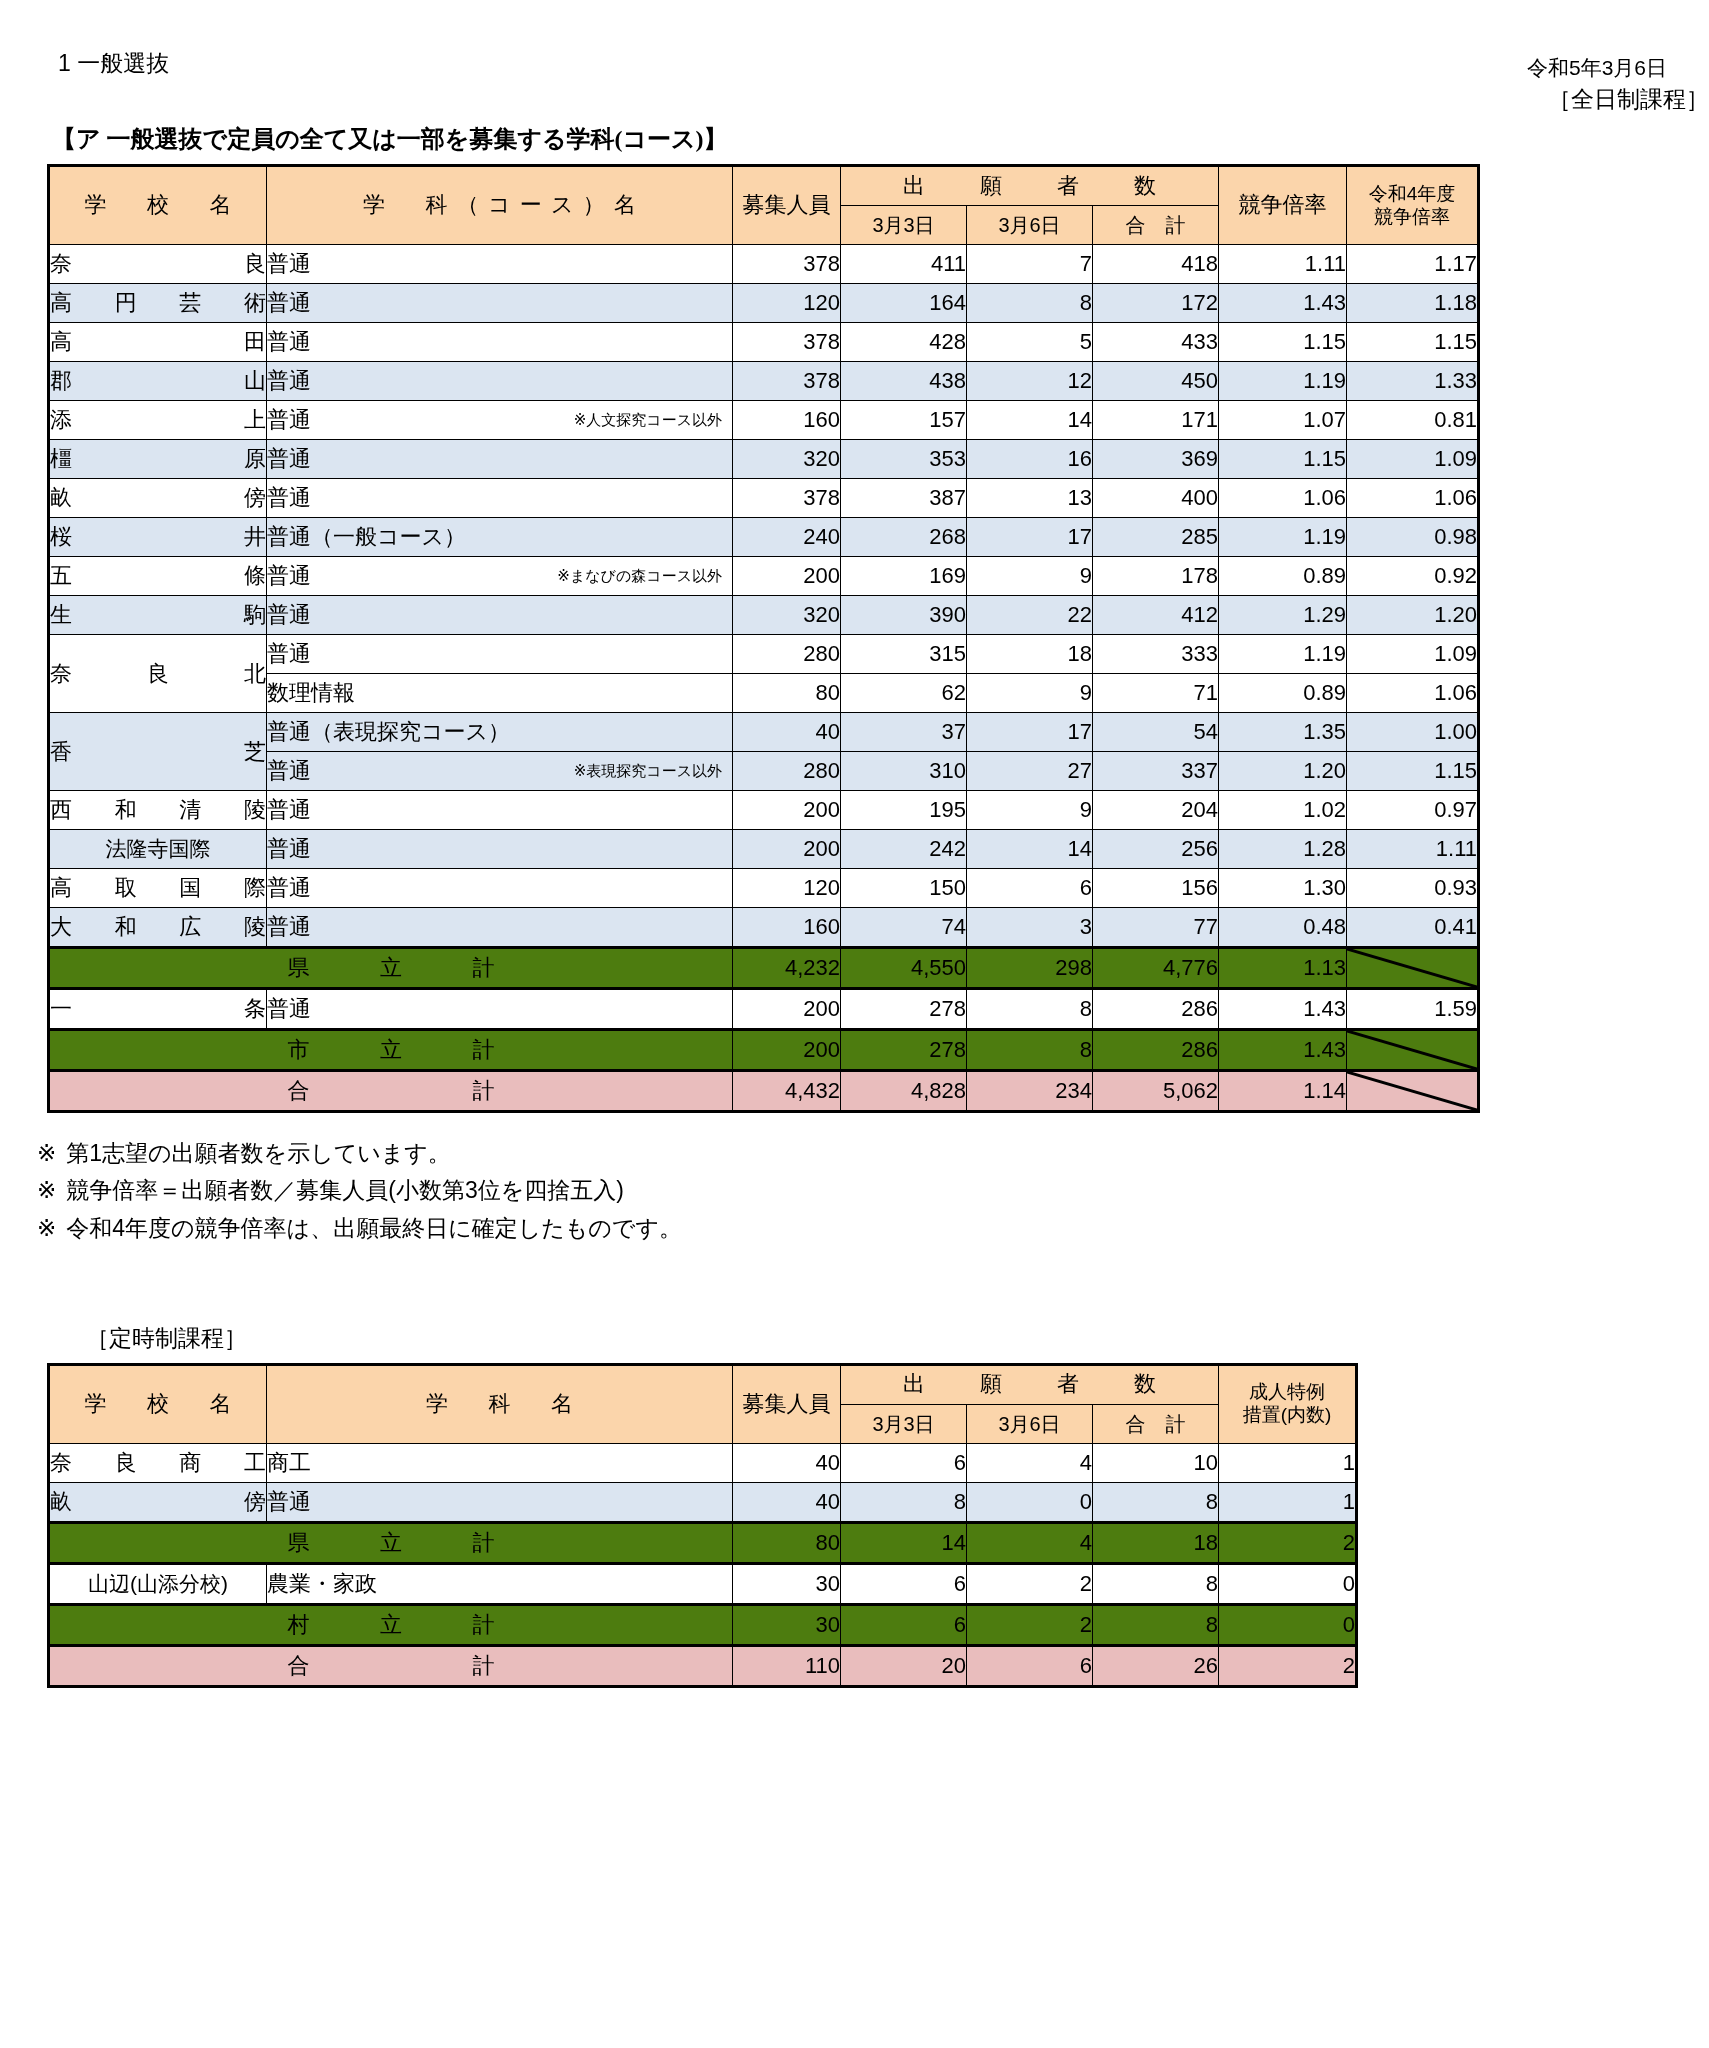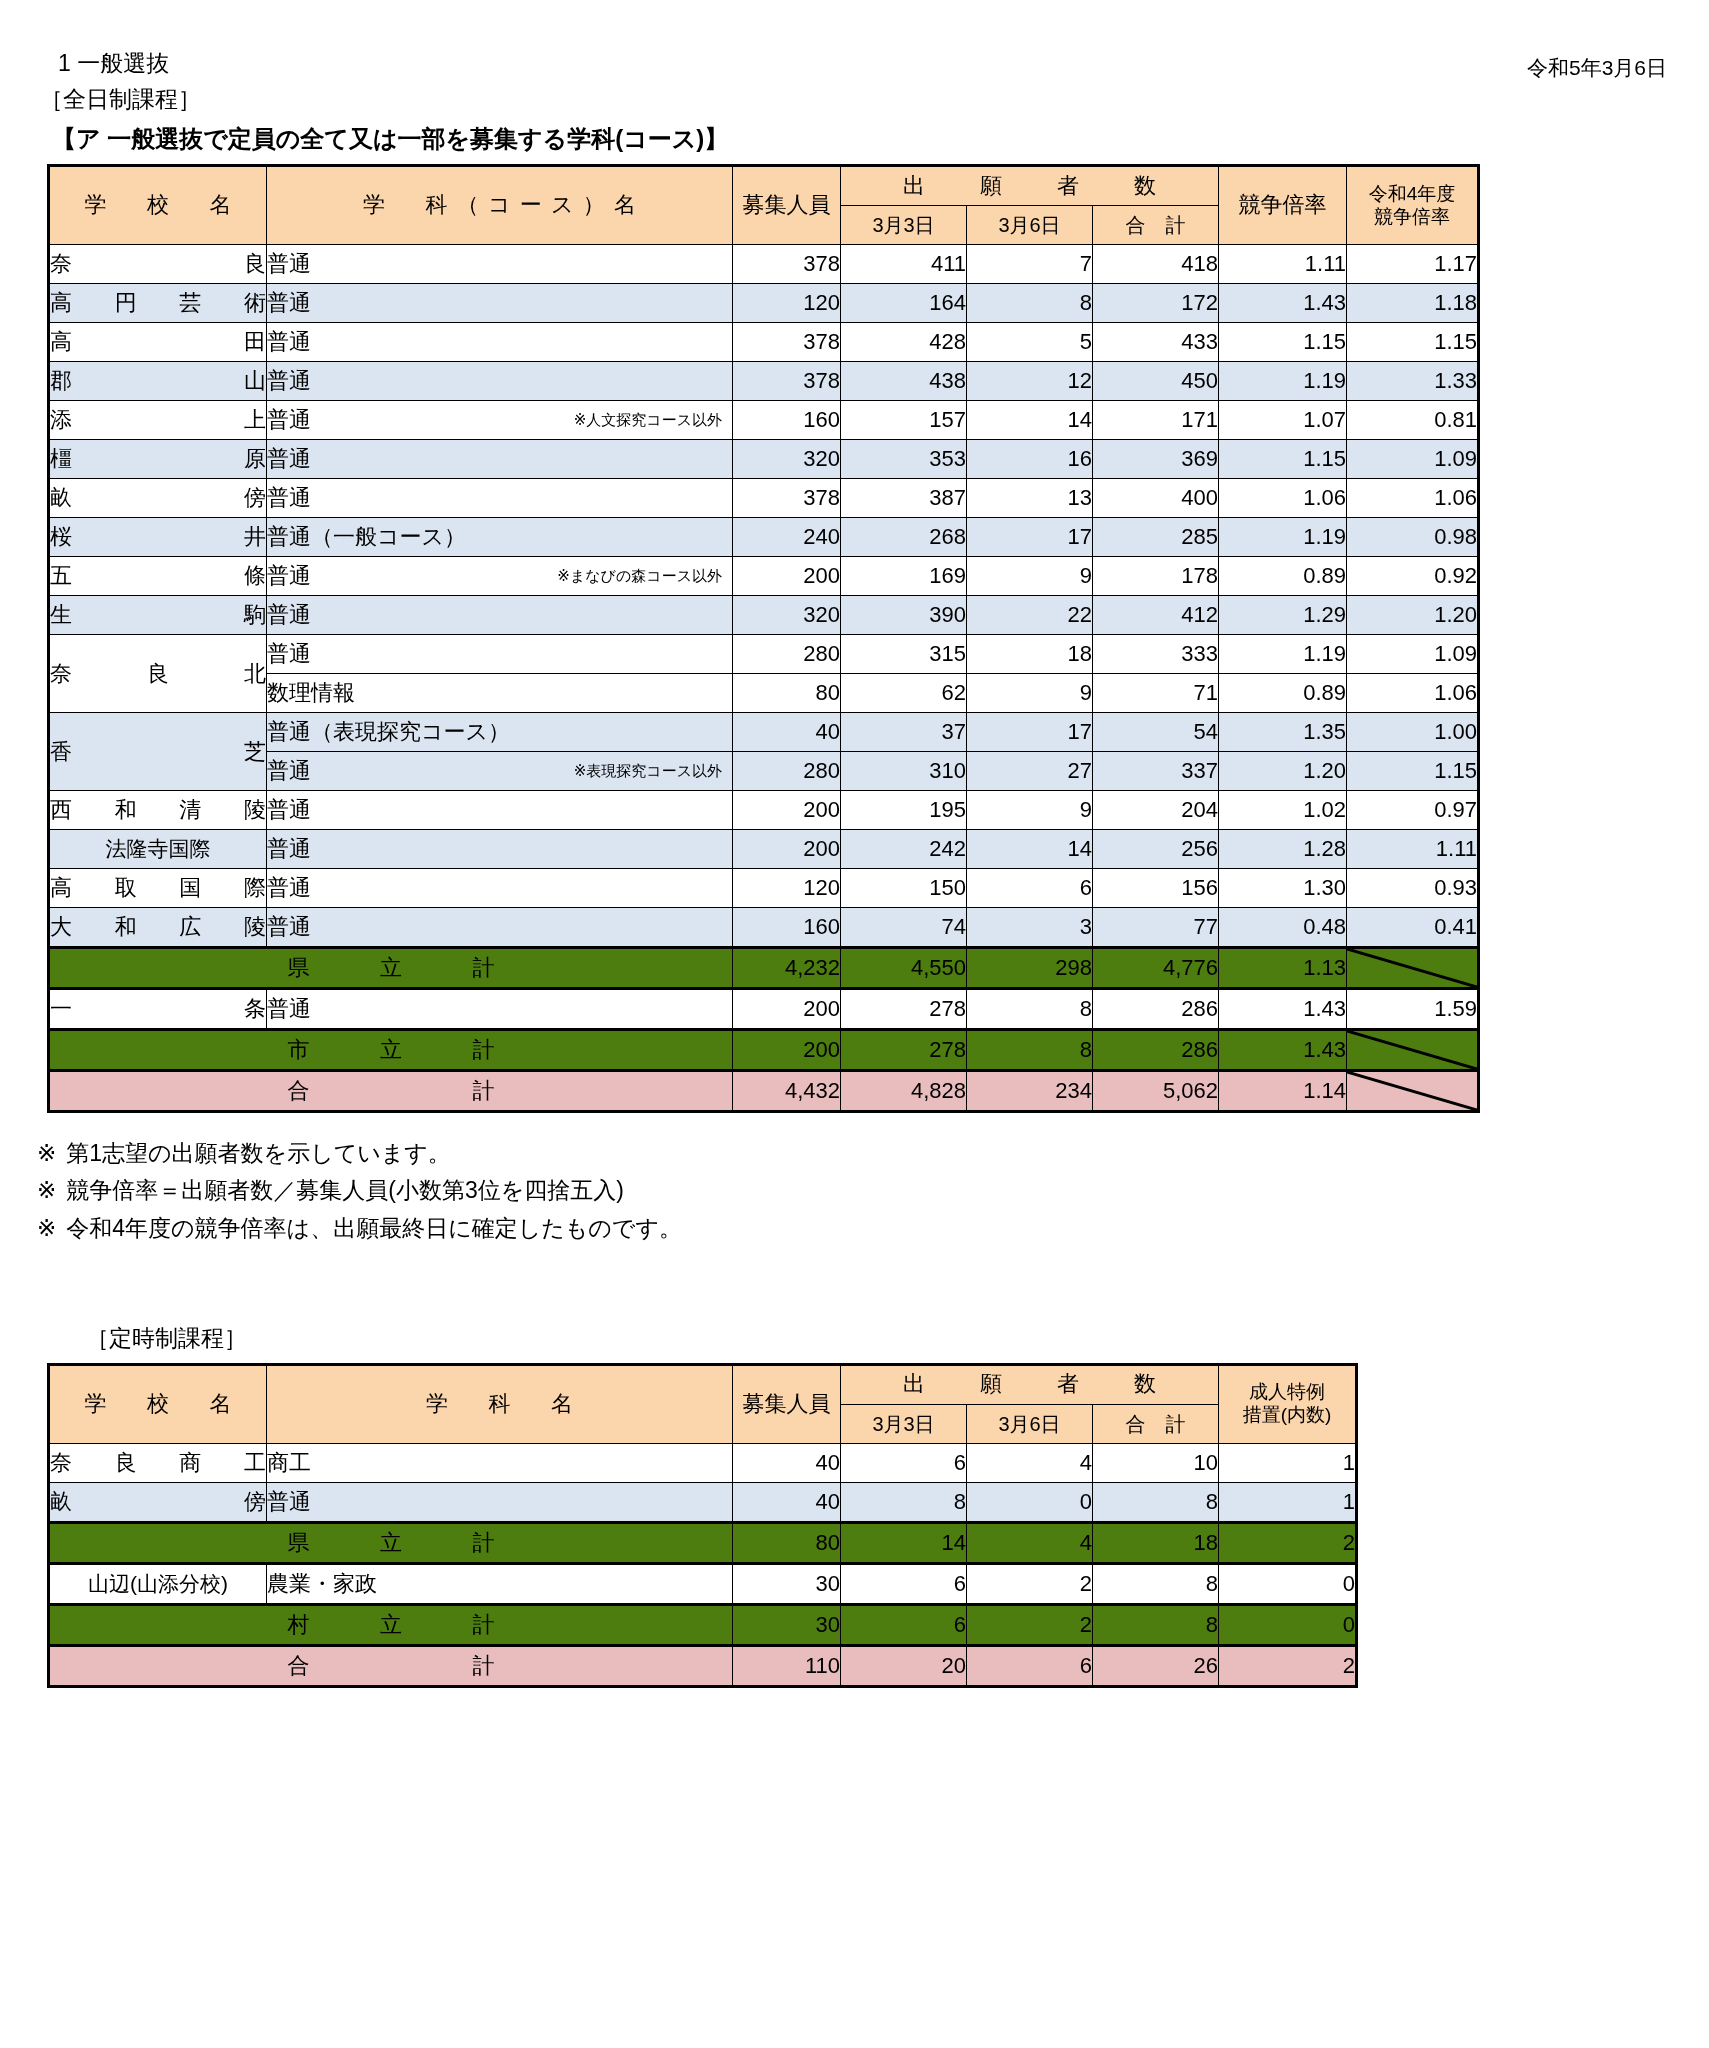--- a/index.html
+++ b/index.html
@@ -50,27 +50,29 @@
   .date-right {
     position: absolute;
     right: 42px;
     top: 6px;
     font-size: 21px;
   }
   .sub-head {
     padding-left: 40px;
     font-size: 23px;
     margin-top: 6px;
+    text-align: right;
   }
   .group-head {
     padding-left: 52px;
     font-size: 24px;
     font-weight: bold;
     margin-top: 8px;
     margin-bottom: 9px;
+    font-family: Liberation Serif, serif;
   }
 
   
   .tbl-wrap { padding-left: 47px; }
 
   table.grid {
     border-collapse: collapse;
     table-layout: fixed;
     border: 3px solid #000;
     font-size: 21px;

